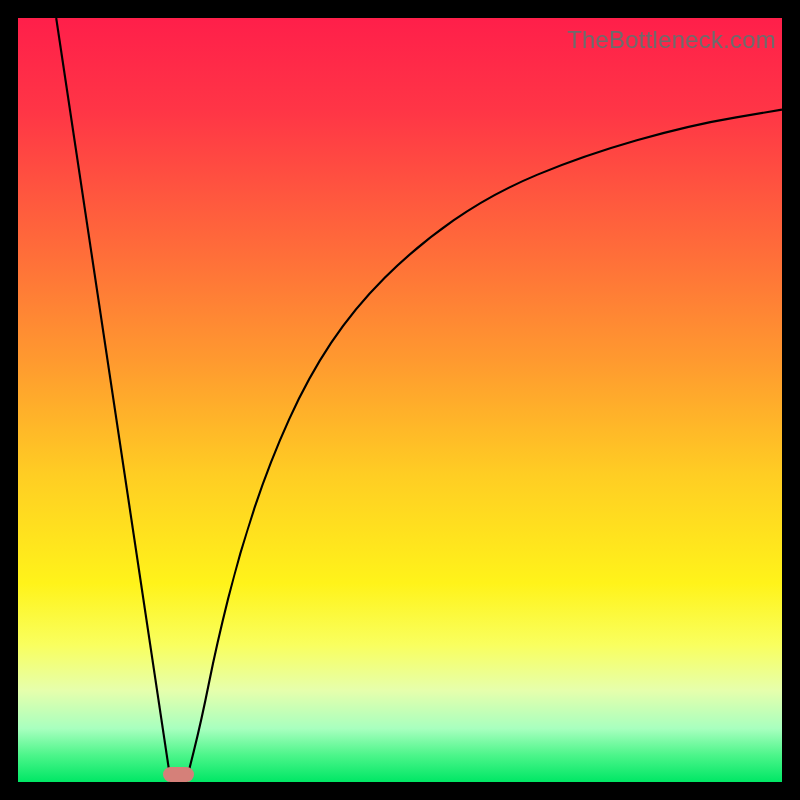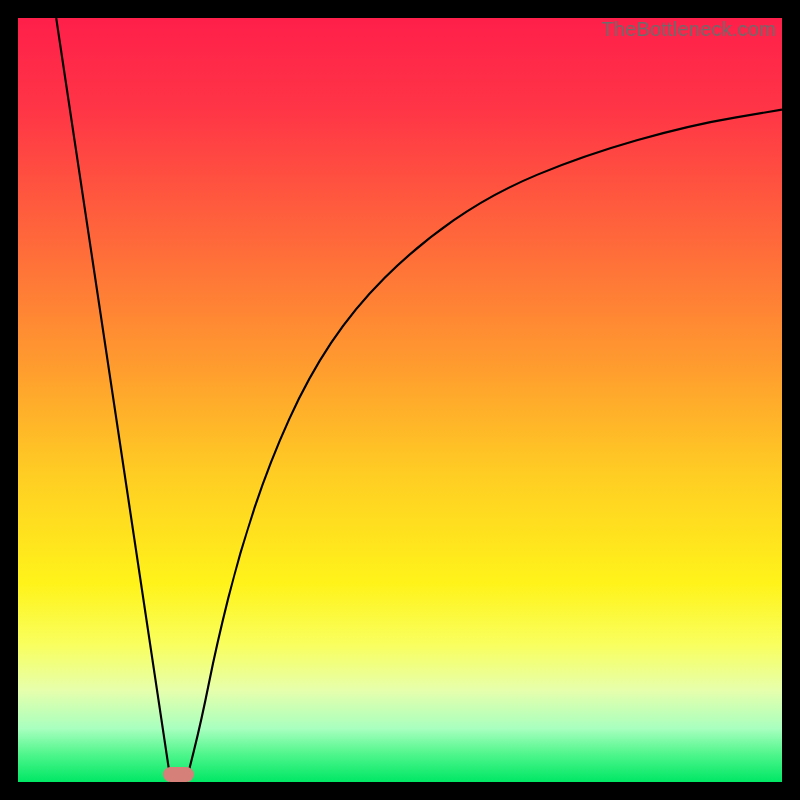--- a/index.html
+++ b/index.html
@@ -29,24 +29,24 @@
     height: 100%;
   }
   svg.curve {
     position: absolute;
     inset: 0;
     width: 100%;
     height: 100%;
   }
   .attribution {
     position: absolute;
-    top: 0px;
+    top: 8px;
     right: 6px;
     font-family: Arial, Helvetica, sans-serif;
-    font-size: 20px;
+    font-size: 24px;
     color: #6c6c6c;
     font-weight: 500;
     letter-spacing: 0.2px;
     user-select: text;
   }
   .marker {
     position: absolute;
     border-radius: 8px;
   }
 </style>

